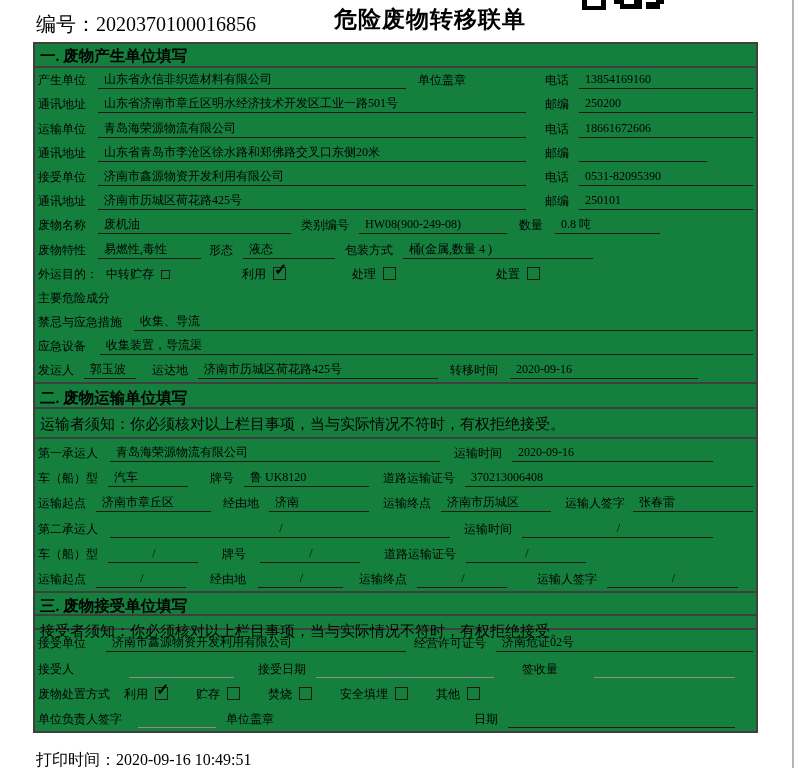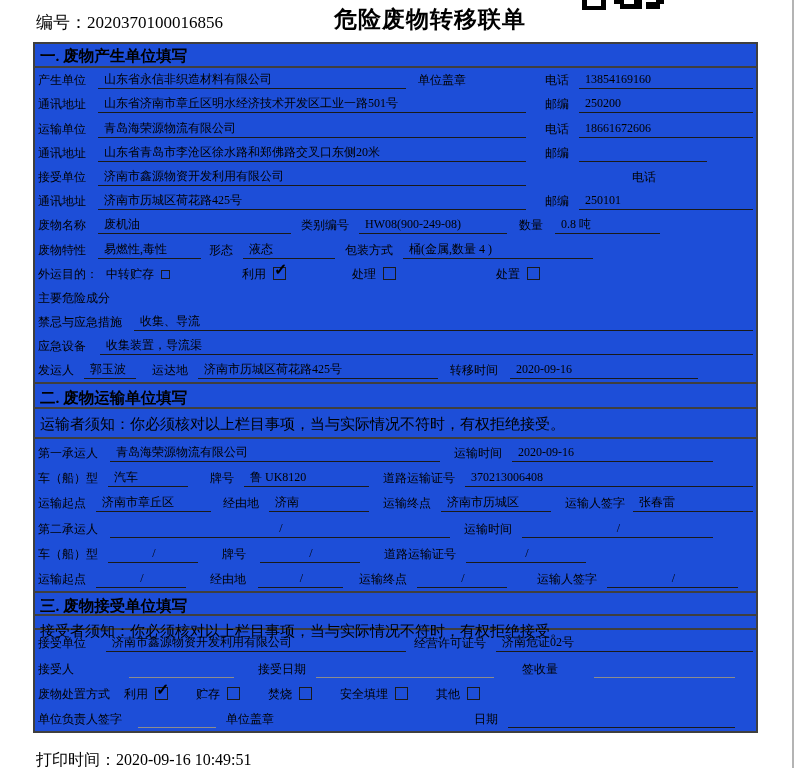--- a/index.html
+++ b/index.html
@@ -1,29 +1,29 @@
 <!DOCTYPE html>
 <html><head>
 <meta charset="utf-8">
 <style>
   * { margin:0; padding:0; box-sizing:border-box; }
   html,body { width:796px; height:768px; background:#ffffff; color:#000;
     font-family:"Liberation Serif","DejaVu Serif",serif; position:relative; overflow:hidden; }
 
   .page-edge { position:absolute; top:0; left:792px; width:2px; height:768px; background:#b4b4b4; }
 
-  .doc-number { position:absolute; left:36px; top:11px; font-size:17px; white-space:nowrap; }
+  .doc-number { position:absolute; left:36px; top:11px; font-size:20px; white-space:nowrap; }
   .doc-title  { position:absolute; left:334px; top:4px; font-size:23px; font-weight:900; letter-spacing:1px; white-space:nowrap; }
 
   .qr { position:absolute; left:582px; top:0; width:88px; height:11px; }
   .qr div { position:absolute; background:#000; }
   .qr .finder { left:0; top:0; width:24px; height:10px; background:transparent;
     border-left:5px solid #000; border-right:5px solid #000; border-bottom:4px solid #000; }
 
-  .form { position:absolute; left:33px; top:42px; width:725px; border:2px solid #3f3f3f; background:#1d4ed8; }
+  .form { position:absolute; left:33px; top:42px; width:725px; border:2px solid #3f3f3f; background:#15803d; }
 
   .sec-h { font-weight:bold; font-size:15.5px; padding:2px 5px 0 5px; border-bottom:2px solid #3f3f3f; }
   .sec-h.mid { border-top:2px solid #3f3f3f; }
   .h-s1 { height:24px; }
   .h-s2 { height:27px; padding-top:4px; }
   .h-s3 { height:25px; padding-top:3px; }
 
   .notice { font-size:15px; border-bottom:2px solid #3f3f3f; padding:6px 5px 0 5px; }
   .n-s2 { height:30px; }
   .n-s3 { height:14px; }
@@ -112,20 +112,21 @@
       <span class="lb">邮编</span>
       <span class="uv fill mr46"></span>
     </div>
   </div>
 
   <div class="r r-s1">
     <span class="lb">接受单位</span>
     <span class="uv ml12" style="width:428px">济南市鑫源物资开发利用有限公司</span>
     <div class="rightcol">
       <span class="lb">电话</span>
+      <span class="uv fill">0531-82095390</span>
     </div>
   </div>
 
   <div class="r r-s1">
     <span class="lb">通讯地址</span>
     <span class="uv ml12" style="width:428px">济南市历城区荷花路425号</span>
     <div class="rightcol">
       <span class="lb">邮编</span>
       <span class="uv fill">250101</span>
     </div>

